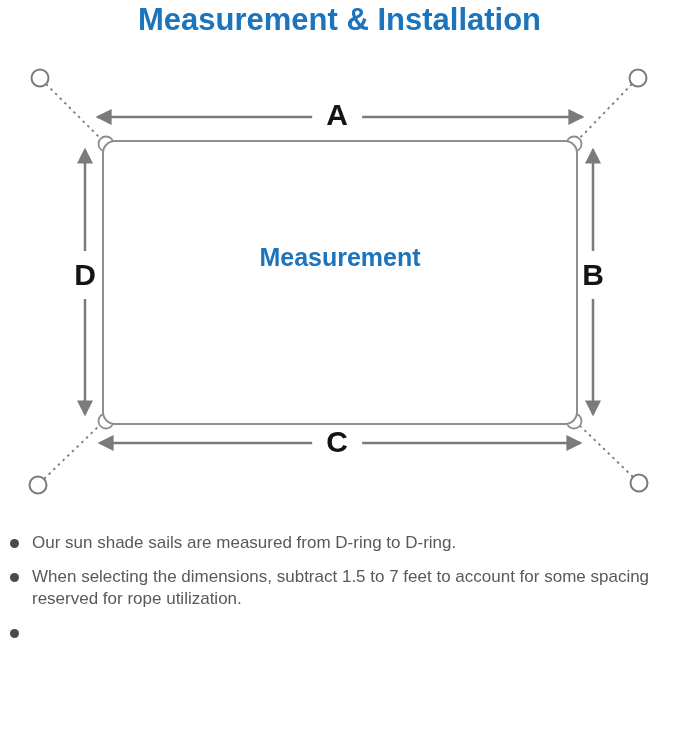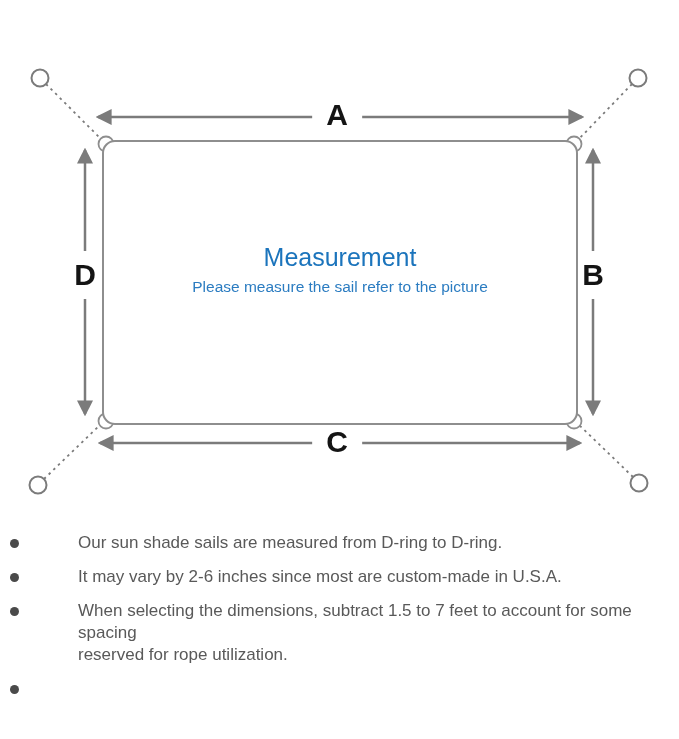--- a/index.html
+++ b/index.html
@@ -34,21 +34,21 @@
   .ah{fill:var(--line-gray);}
   .dim-label{
     position:absolute;transform:translateX(-50%);
     font-size:30px;font-weight:700;color:var(--label-black);
     background:#fff;line-height:34px;
   }
   .dim-label.horiz{padding:0 14px;}
   .dim-label.vert{padding:7px 3px;}
   .center-heading{
     position:absolute;left:340px;top:243px;transform:translateX(-50%);
-    font-size:25px;font-weight:400;color:var(--accent);white-space:nowrap;
+    font-size:25px;font-weight:700;color:var(--accent);white-space:nowrap;
   }
   .center-sub{
     position:absolute;left:340px;top:278px;transform:translateX(-50%);
     font-size:15.5px;font-weight:400;color:var(--subtitle-blue);white-space:nowrap;
   }
   .notes{
     position:absolute;top:532px;left:10px;width:662px;
     margin:0;padding:0;list-style:none;
   }
   .notes li{
@@ -57,28 +57,28 @@
   }
   .dot{
     flex:0 0 auto;
     width:9px;height:9px;border-radius:50%;
     background:var(--dot-gray);
     margin:7px 13px 0 0;
   }
   .note-text{
     font-size:17px;line-height:22px;color:var(--text-gray);
     white-space:pre-line;
-    margin-left:46px;
   }
 </style>
 </head>
 <body>
 
 <div class="page">
 
+  <h1 class="title">Measurement &amp; Installation</h1>
 
   <svg class="diagram-svg" width="679" height="525" viewBox="0 0 679 525">
     <defs>
       <marker id="ah" viewBox="0 0 10 10" refX="8.5" refY="5" markerWidth="6.4" markerHeight="6.4" orient="auto-start-reverse">
         <path class="ah" d="M0,0 L10,5 L0,10 z"></path>
       </marker>
     </defs>
 
     <g>
       <line class="rope" x1="46" y1="84" x2="104" y2="142"></line>
@@ -110,30 +110,25 @@
       <line class="arrow" x1="593" y1="150" x2="593" y2="414" marker-start="url(#ah)" marker-end="url(#ah)"></line>
     </g>
   </svg>
 
   <div class="dim-label horiz" style="left:337px;top:98px;">A</div>
   <div class="dim-label vert" style="left:593px;top:251px;">B</div>
   <div class="dim-label horiz" style="left:337px;top:425px;">C</div>
   <div class="dim-label vert" style="left:85px;top:251px;">D</div>
 
   <div class="center-heading">Measurement</div>
-  <div class="center-sub">Please measure the sail refer to the picture</div>
 
   <ul class="notes">
     <li>
       <span class="dot"></span>
       <span class="note-text">Our sun shade sails are measured from D-ring to D-ring.</span>
-    </li>
-    <li>
-      <span class="dot"></span>
-      <span class="note-text">It may vary by 2-6 inches since most are custom-made in U.S.A.</span>
     </li>
     <li>
       <span class="dot"></span>
       <span class="note-text">When selecting the dimensions, subtract 1.5 to 7 feet to account for some spacing
 reserved for rope utilization.</span>
     </li>
     <li>
       <span class="dot"></span>
     </li>
   </ul>

